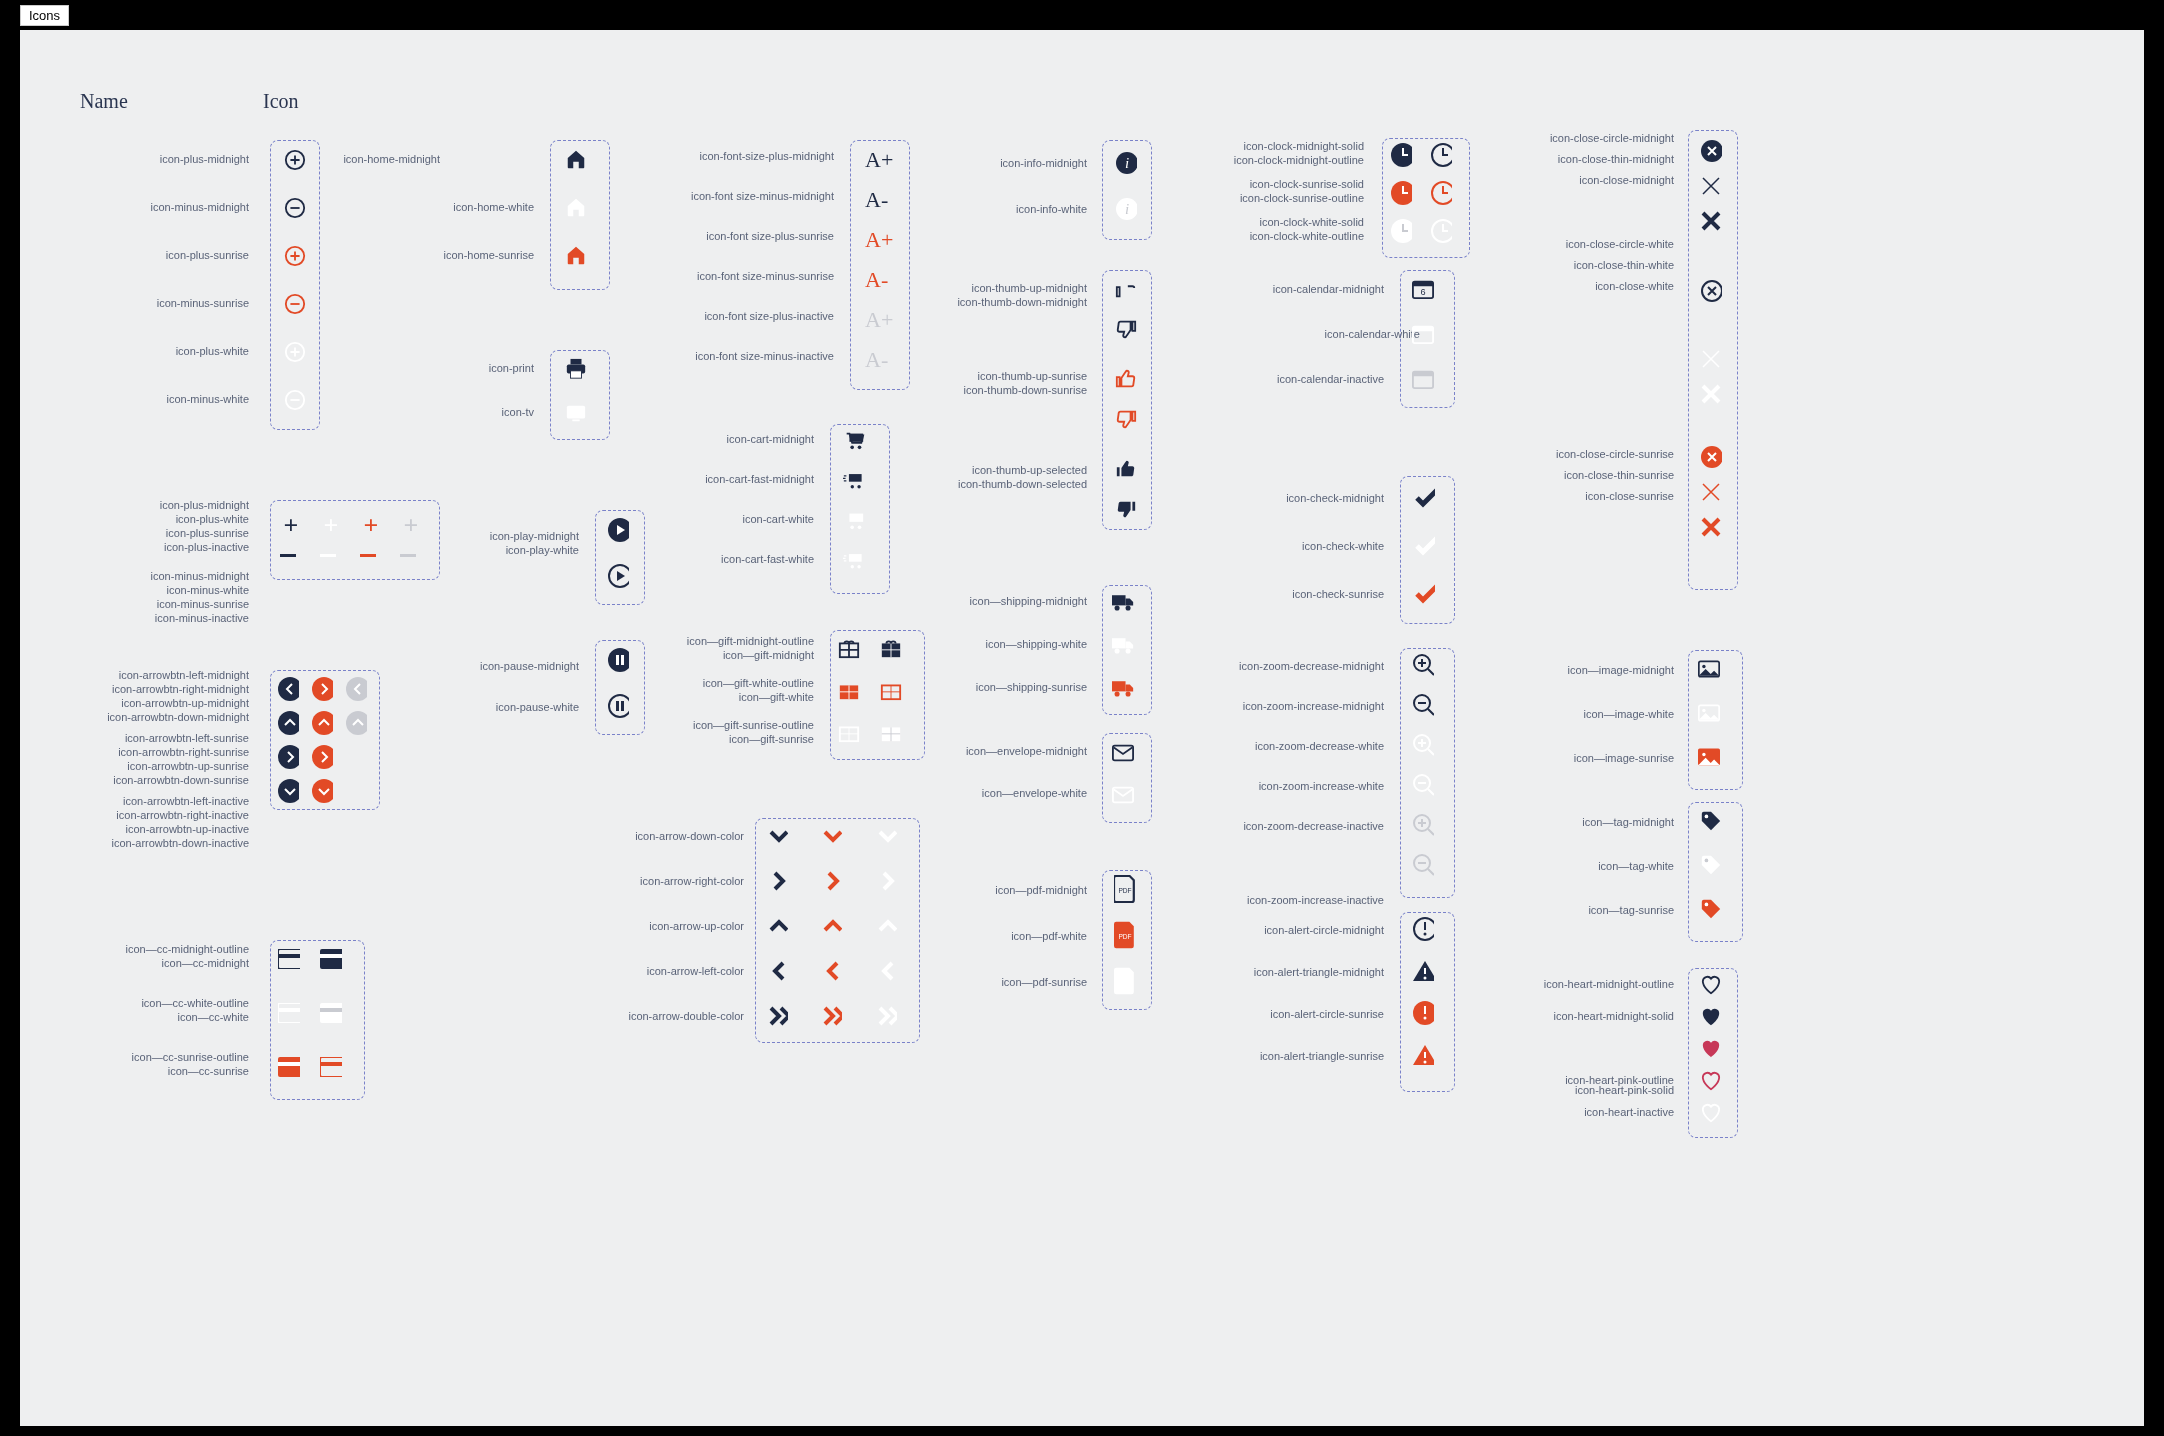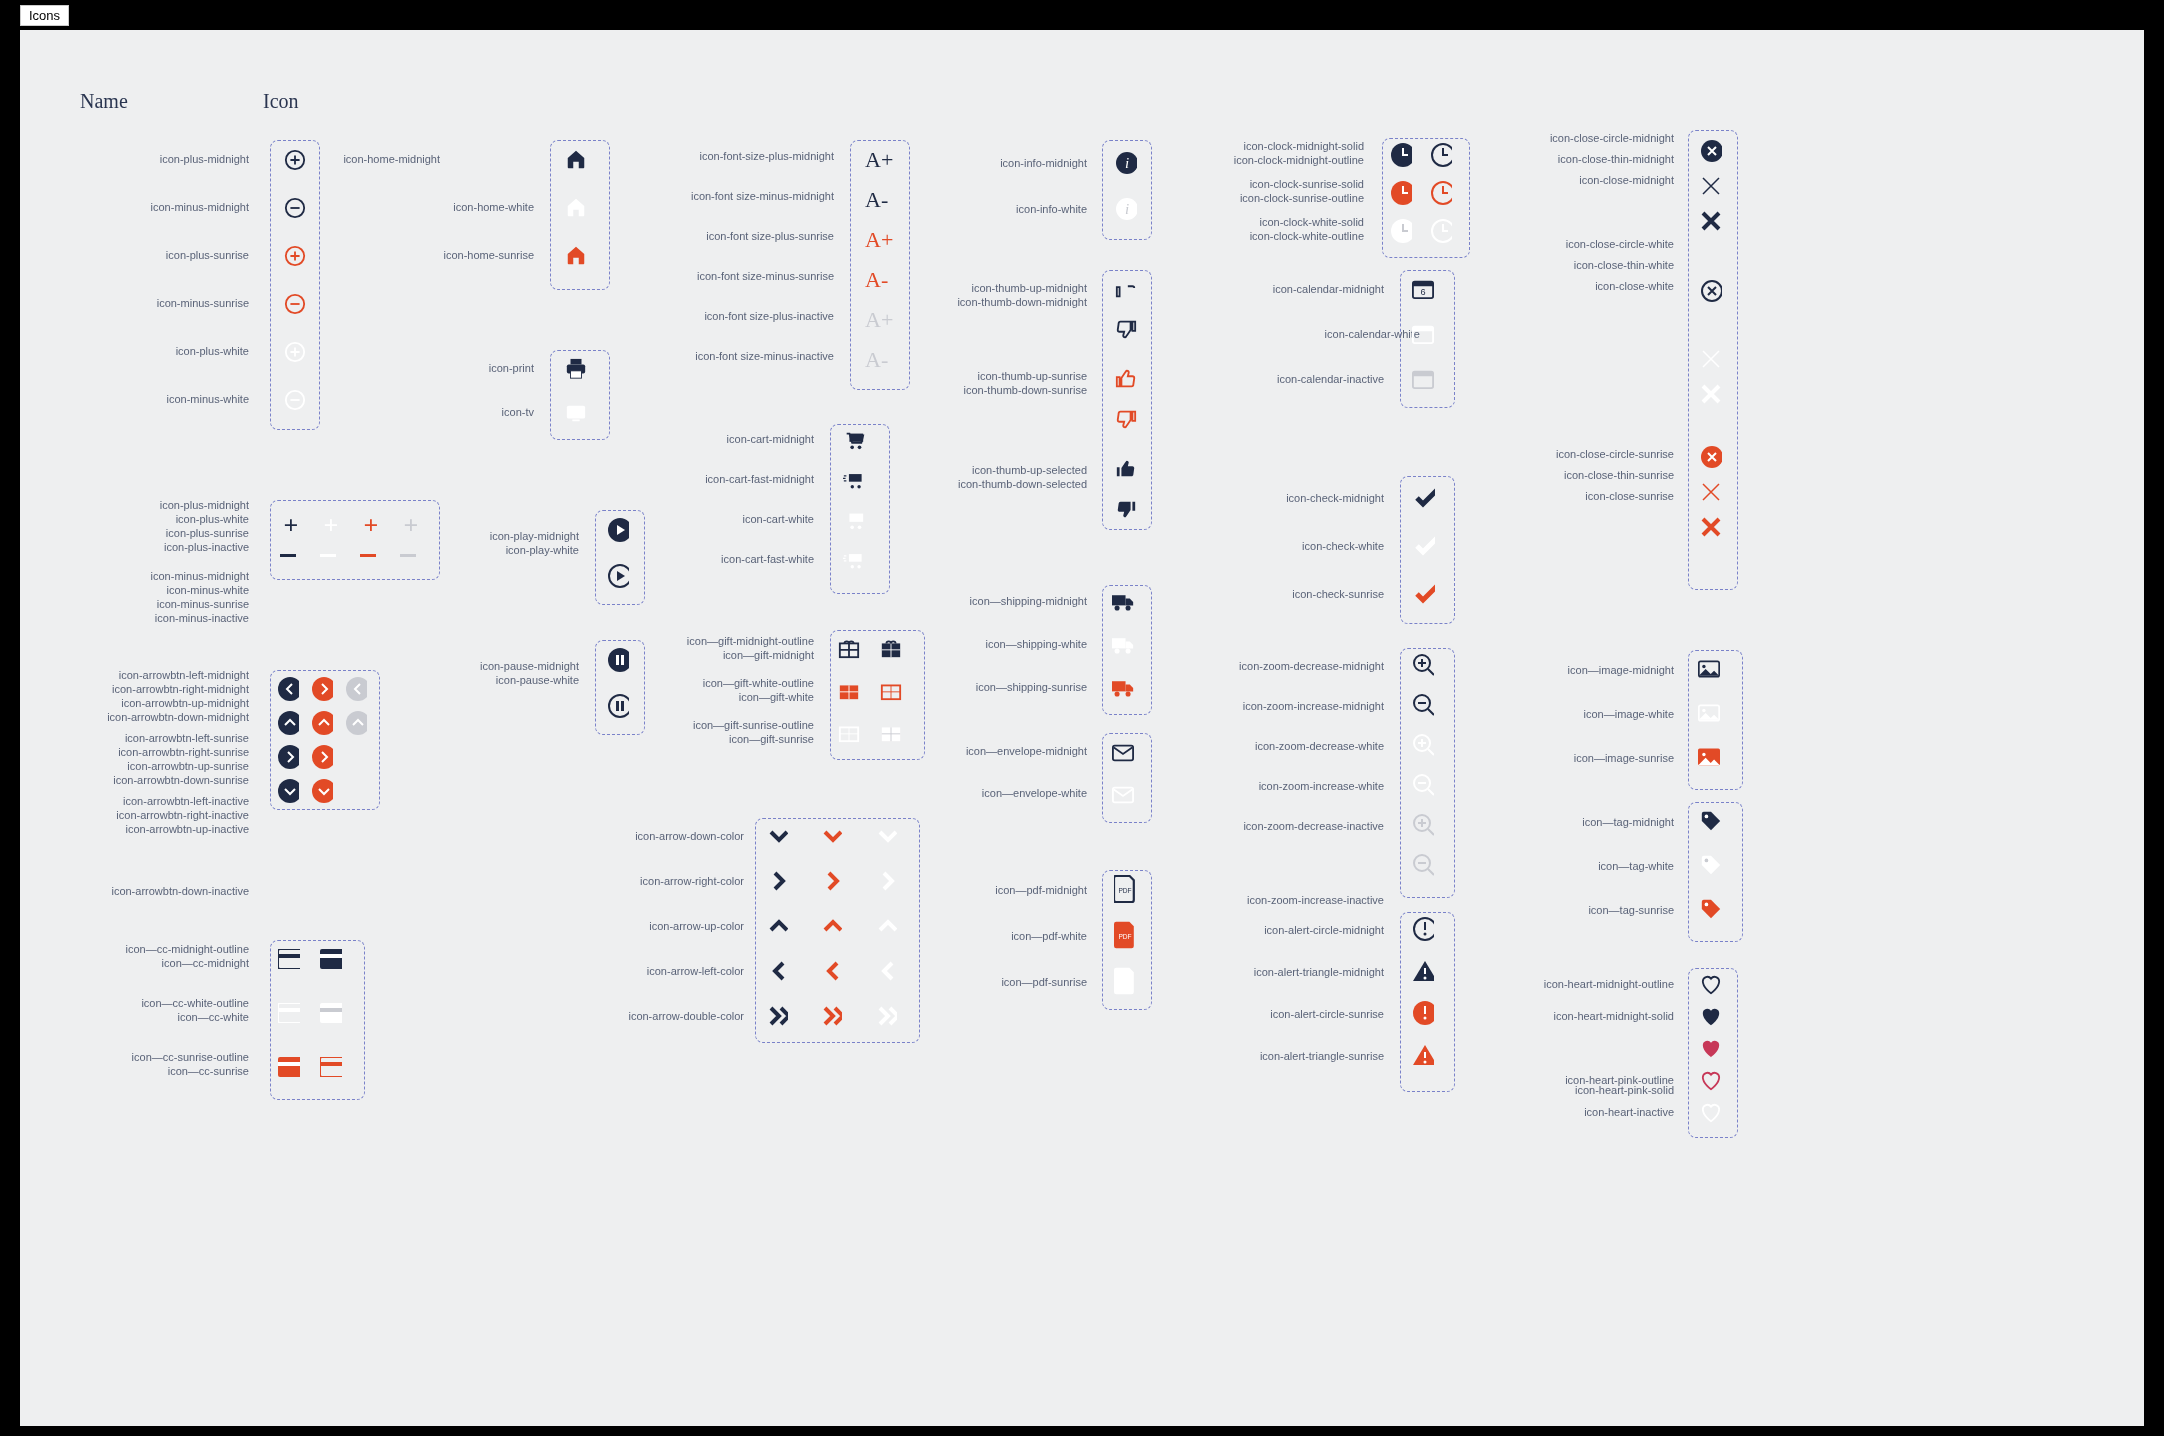--- a/index.html
+++ b/index.html
@@ -118,21 +118,21 @@
   <div class="lbl l" style="right:1895px;top:653px">icon-arrowbtn-right-midnight</div>
   <div class="lbl l" style="right:1895px;top:667px">icon-arrowbtn-up-midnight</div>
   <div class="lbl l" style="right:1895px;top:681px">icon-arrowbtn-down-midnight</div>
   <div class="lbl l" style="right:1895px;top:702px">icon-arrowbtn-left-sunrise</div>
   <div class="lbl l" style="right:1895px;top:716px">icon-arrowbtn-right-sunrise</div>
   <div class="lbl l" style="right:1895px;top:730px">icon-arrowbtn-up-sunrise</div>
   <div class="lbl l" style="right:1895px;top:744px">icon-arrowbtn-down-sunrise</div>
   <div class="lbl l" style="right:1895px;top:765px">icon-arrowbtn-left-inactive</div>
   <div class="lbl l" style="right:1895px;top:779px">icon-arrowbtn-right-inactive</div>
   <div class="lbl l" style="right:1895px;top:793px">icon-arrowbtn-up-inactive</div>
-  <div class="lbl l" style="right:1895px;top:855px">icon-arrowbtn-down-inactive</div>
+  <div class="lbl l" style="right:1895px;top:807px">icon-arrowbtn-down-inactive</div>
   <span class="ic" style="left:257px;top:648px">
       <svg width="26" height="26">
         <circle cx="13" cy="13" r="12" fill="var(--midnight)"></circle>
         <path d="M15 8l-5 5 5 5" stroke="#fff" stroke-width="2" fill="none"></path>
       </svg>
     </span>
   <span class="ic" style="left:291px;top:648px">
       <svg width="26" height="26">
         <circle cx="13" cy="13" r="12" fill="var(--sunrise)"></circle>
         <path d="M11 8l5 5-5 5" stroke="#fff" stroke-width="2" fill="none"></path>
@@ -279,21 +279,21 @@
     </span>
   <span class="ic" style="left:587px;top:535px">
       <svg width="26" height="26">
         <circle cx="13" cy="13" r="11" fill="none" stroke="var(--midnight)" stroke-width="2"></circle>
         <path d="M10 8l8 5-8 5z" fill="var(--midnight)"></path>
       </svg>
     </span>
 
   <div class="box" style="left:575px;top:610px;width:50px;height:95px"></div>
   <div class="lbl l" style="right:1565px;top:630px">icon-pause-midnight</div>
-  <div class="lbl l" style="right:1565px;top:644px">icon-pause-white</div>
+  <div class="lbl l" style="right:1565px;top:671px">icon-pause-white</div>
   <span class="ic" style="left:587px;top:619px">
       <svg width="26" height="26">
         <circle cx="13" cy="13" r="12" fill="var(--midnight)"></circle>
         <rect x="9" y="8" width="3" height="10" fill="#fff"></rect>
         <rect x="14" y="8" width="3" height="10" fill="#fff"></rect>
       </svg>
     </span>
   <span class="ic" style="left:587px;top:665px">
       <svg width="26" height="26">
         <circle cx="13" cy="13" r="11" fill="none" stroke="var(--midnight)" stroke-width="2"></circle>

